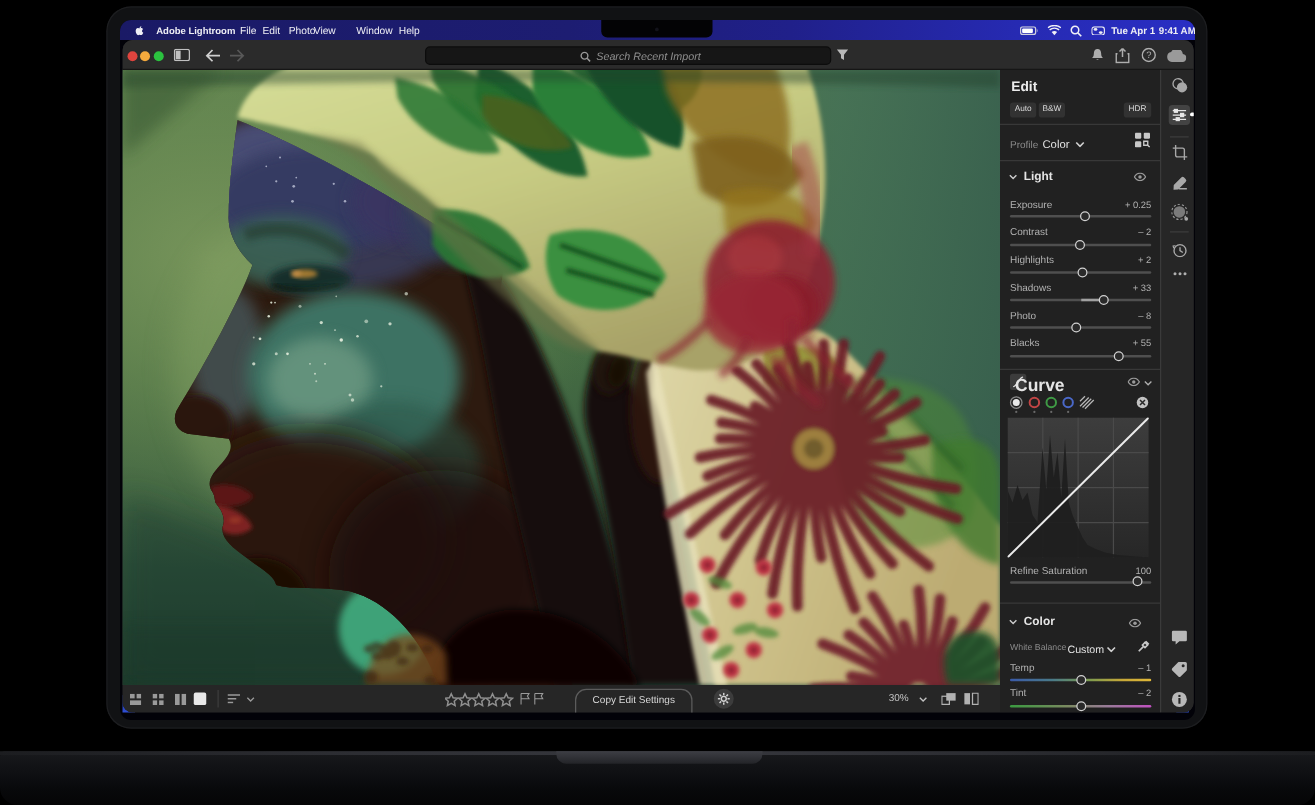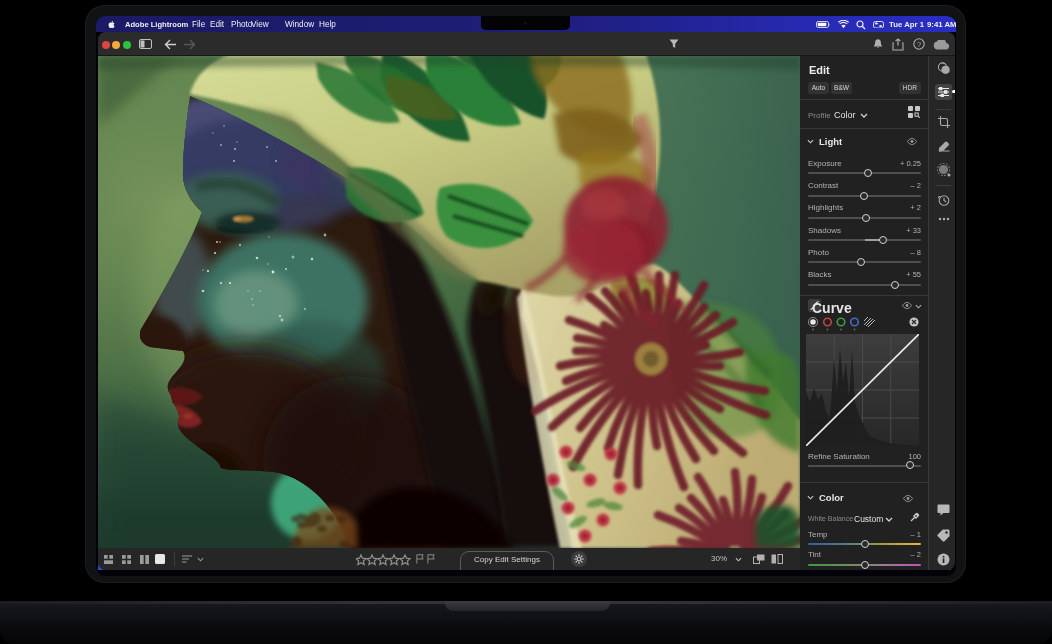--- a/index.html
+++ b/index.html
@@ -591,20 +591,27 @@
         <svg style="position:absolute;left:41px;top:7px" width="13" height="10" viewBox="0 0 13 10">
             <rect x="0.5" y="0.5" width="12" height="9" rx="1.5" fill="none" stroke="#c0c0c0" stroke-width="1"></rect>
             <rect x="1.5" y="1.5" width="4" height="7" fill="#c0c0c0"></rect>
           </svg>
         <svg style="position:absolute;left:66px;top:6.5px" width="13" height="11" viewBox="0 0 13 11">
             <path d="M6 1 L1.5 5.5 L6 10 M1.5 5.5 H12" fill="none" stroke="#cfcfcf" stroke-width="1.4"></path>
           </svg>
         <svg style="position:absolute;left:85px;top:6.5px" width="13" height="11" viewBox="0 0 13 11">
             <path d="M7 1 L11.5 5.5 L7 10 M11.5 5.5 H1" fill="none" stroke="#585858" stroke-width="1.4"></path>
           </svg>
+        <div style="position:absolute;left:242px;top:5px;width:325px;height:15px;background:#161616;border:1px solid #0c0c0c;border-radius:4px;">
+          <svg style="position:absolute;left:123px;top:3px" width="9" height="9" viewBox="0 0 10 10">
+              <circle cx="4" cy="4" r="3" fill="none" stroke="#9a9a9a" stroke-width="1.2"></circle>
+              <path d="M6.3 6.3 L9 9" stroke="#9a9a9a" stroke-width="1.3"></path>
+            </svg>
+          <div style="position:absolute;left:136px;top:0;height:13px;line-height:14px;font-size:8.6px;font-style:italic;color:#8f8f8f;">Search Recent Import</div>
+        </div>
         <svg style="position:absolute;left:571px;top:7px" width="10" height="10" viewBox="0 0 10 10">
             <path d="M0.5 0.5 H9.5 L6.2 4.8 V9 L3.8 7.6 V4.8 Z" fill="#b8b8b8"></path>
           </svg>
         <svg style="position:absolute;left:774px;top:6px" width="12" height="12" viewBox="0 0 12 12">
             <path d="M6 1.2 C4 1.2 3.1 2.8 3.1 4.6 C3.1 7 2.2 7.8 1.7 8.4 H10.3 C9.8 7.8 8.9 7 8.9 4.6 C8.9 2.8 8 1.2 6 1.2 Z M5 9.3 a1.1 1.1 0 0 0 2 0 Z" fill="#aeaeae"></path>
           </svg>
         <svg style="position:absolute;left:794px;top:5.5px" width="12" height="13" viewBox="0 0 12 13">
             <path d="M6 0.8 L6 7.5 M6 0.8 L3.6 3.2 M6 0.8 L8.4 3.2" fill="none" stroke="#aeaeae" stroke-width="1.2"></path>
             <path d="M2 5 H1 V12 H11 V5 H10" fill="none" stroke="#aeaeae" stroke-width="1.1"></path>
           </svg>

